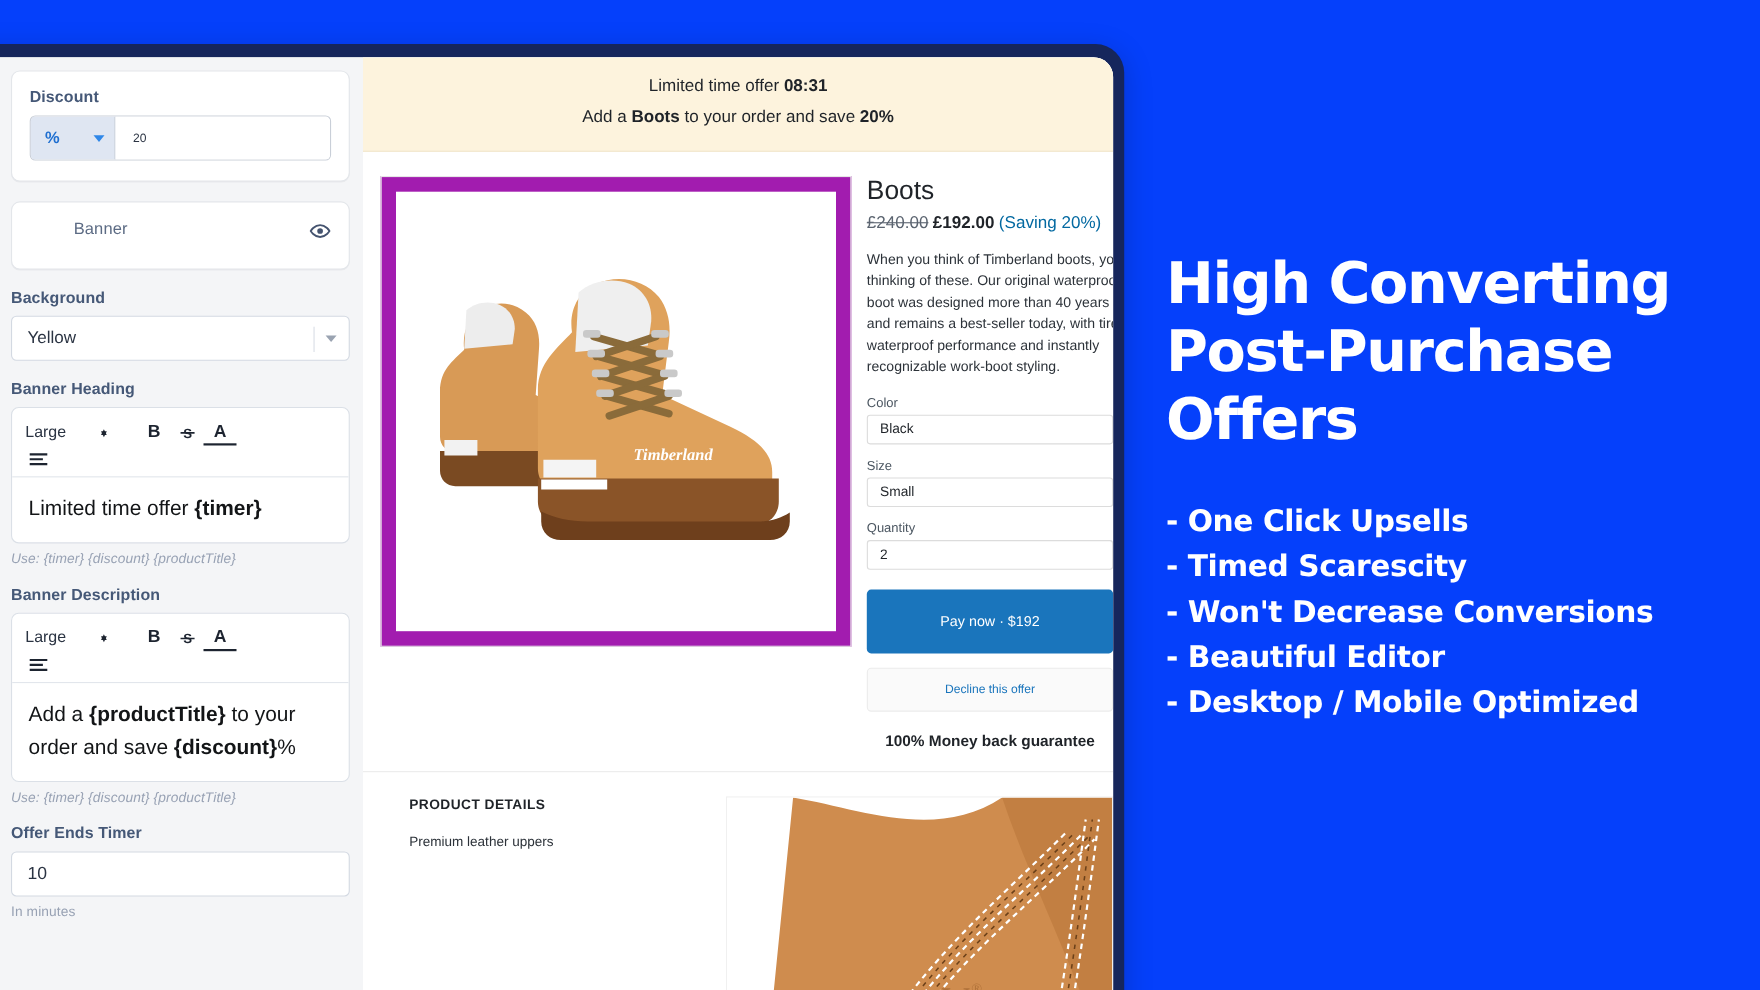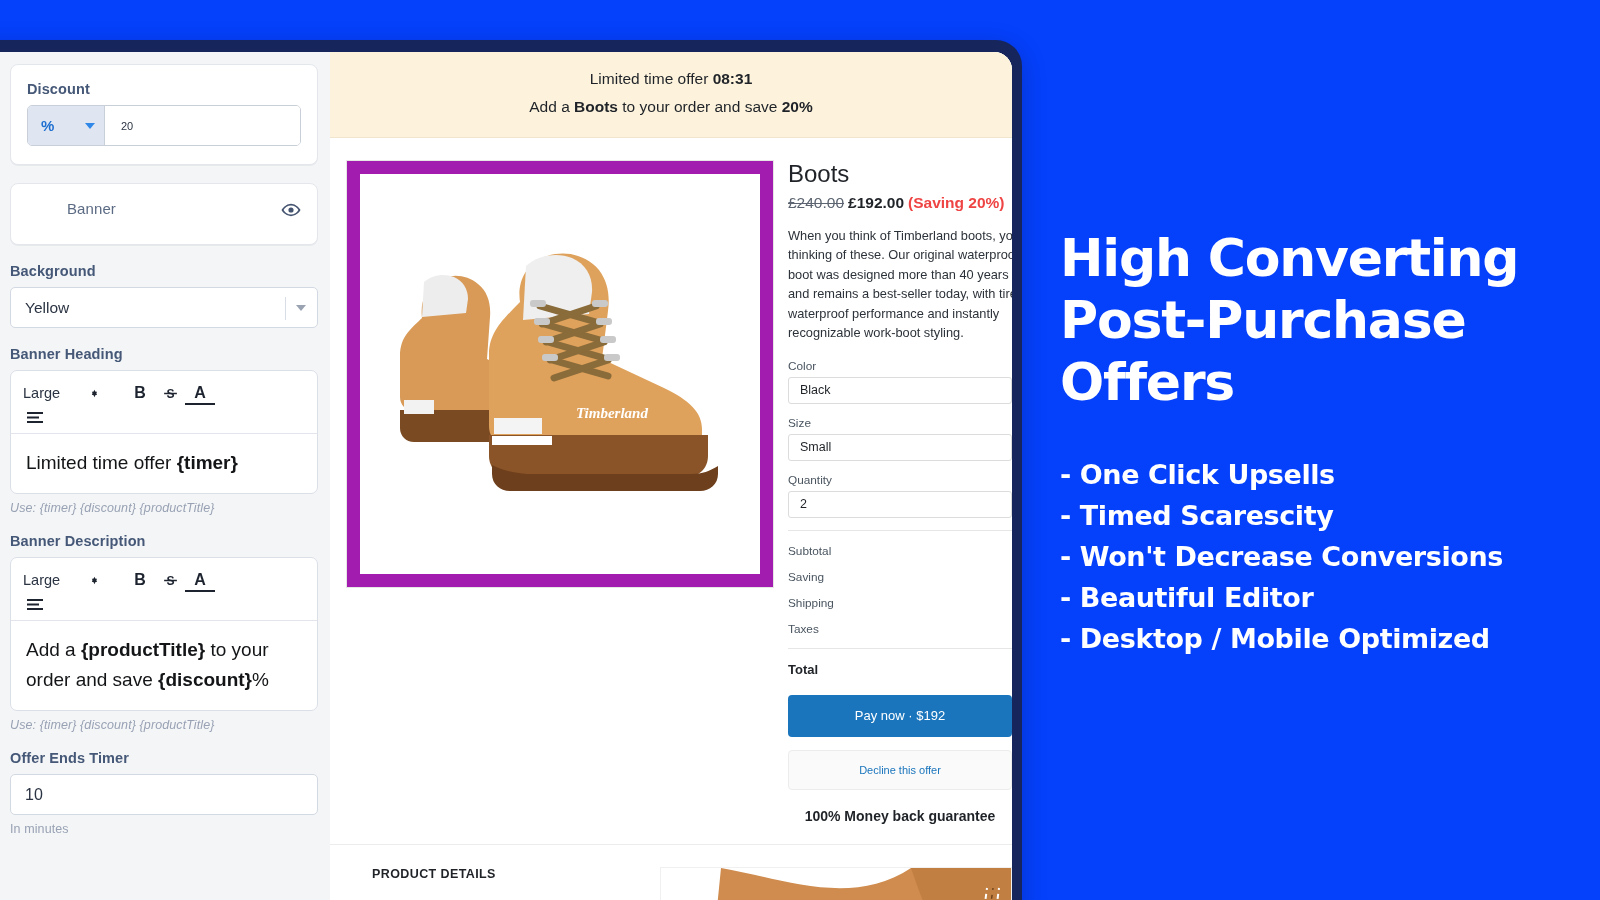--- a/index.html
+++ b/index.html
@@ -173,21 +173,21 @@
   .product-photo {
     width: 428px; flex: 0 0 428px; height: 428px;
     border: 1px solid #e6e6e6; background: #a21caf;
     display: flex; align-items: center; justify-content: center;
   }
   .product-info { flex: 1; padding-right: 0; min-width: 0; }
   .product-title { font-size: 24px; color: #1f2328; font-weight: 400; margin-bottom: 6px; }
   .price-row { font-size: 15.5px; margin-bottom: 14px; }
   .price-old { text-decoration: line-through; color: #5b6470; }
   .price-new { font-weight: 700; color: #1f2328; margin-left: 4px; }
-  .price-save { color: #ef4444; font-weight: 700; margin-left: 4px; text-align: center; }
+  .price-save { color: #0369a1; font-weight: 400; margin-left: 4px; text-align: center; }
   .product-desc {
     font-size: 12.8px; line-height: 1.52; color: #2c3239;
     margin-bottom: 16px; width: 255px;
   }
   .form-label { font-size: 11.8px; color: #4a5560; margin-bottom: 4px; }
   .form-box {
     height: 27px; border: 1px solid #dcdcdc; border-radius: 3px;
     display: flex; align-items: center; padding-left: 11px;
     font-size: 12.5px; color: #1f2328; margin-bottom: 12px;
     background: #fff;
@@ -195,21 +195,21 @@
   .totals { border-top: 1px solid #e6e6e6; margin-top: 8px; padding-top: 13px; }
   .total-row {
     display: flex; justify-content: space-between;
     font-size: 11.8px; color: #4a5560; margin-bottom: 12px;
   }
   .total-row.grand {
     border-top: 1px solid #e6e6e6; padding-top: 13px;
     font-size: 13px; color: #1f2328; font-weight: 700; margin-bottom: 0;
   }
   .pay-btn {
-    margin-top: 18px; height: 42px; background: #1a75bc; border-radius: 4px;
+    margin-top: 18px; height: 58px; background: #1a75bc; border-radius: 4px;
     display: flex; align-items: center; justify-content: center;
     color: #ffffff; font-size: 13px; cursor: pointer;
   }
   .decline-btn {
     margin-top: 13px; height: 40px; background: #fafafa;
     border: 1px solid #ececec; border-radius: 4px;
     display: flex; align-items: center; justify-content: center;
     color: #1a75bc; font-size: 11px; cursor: pointer;
   }
   .guarantee {
@@ -420,42 +420,20 @@
         </div>
         <div>
           <div class="form-label">Size</div>
           <div class="form-box">Small</div>
         </div>
         <div>
           <div class="form-label">Quantity</div>
           <div class="form-box">2</div>
         </div>
 
-        <div class="totals">
-          <div class="total-row">
-            <span>Subtotal</span>
-            <span></span>
-          </div>
-          <div class="total-row">
-            <span>Saving</span>
-            <span></span>
-          </div>
-          <div class="total-row">
-            <span>Shipping</span>
-            <span></span>
-          </div>
-          <div class="total-row">
-            <span>Taxes</span>
-            <span></span>
-          </div>
-          <div class="total-row grand">
-            <span>Total</span>
-            <span></span>
-          </div>
-        </div>
 
         <div class="pay-btn">Pay now · $192</div>
         <div class="decline-btn">Decline this offer</div>
         <div class="guarantee">100% Money back guarantee</div>
       </div>
     </div>
 
     <div class="details-sep"></div>
     <div class="details-wrap">
       <div class="details-col">

